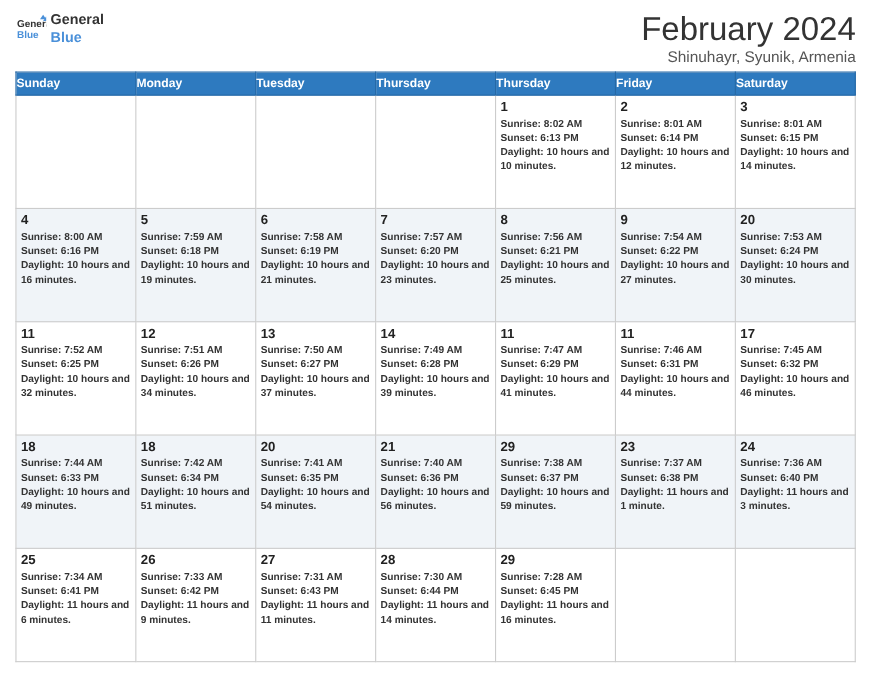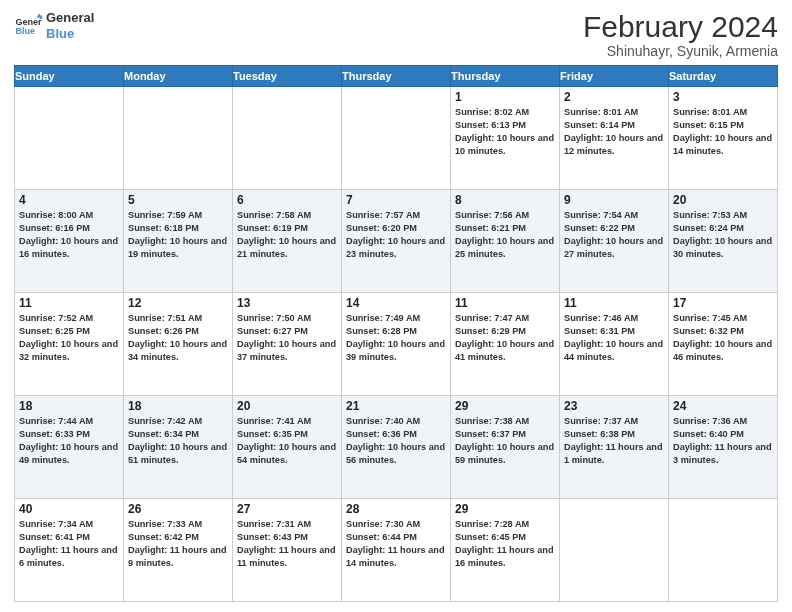--- a/index.html
+++ b/index.html
@@ -229,21 +229,21 @@
             <span class="cell-date">23</span>
             <div class="cell-info">Sunrise: 7:37 AM<br>Sunset: 6:38 PM<br>Daylight: 11 hours and 1 minute.</div>
           </td>
           <td>
             <span class="cell-date">24</span>
             <div class="cell-info">Sunrise: 7:36 AM<br>Sunset: 6:40 PM<br>Daylight: 11 hours and 3 minutes.</div>
           </td>
         </tr>
         <tr>
           <td>
-            <span class="cell-date">40</span>
+            <span class="cell-date">25</span>
             <div class="cell-info">Sunrise: 7:34 AM<br>Sunset: 6:41 PM<br>Daylight: 11 hours and 6 minutes.</div>
           </td>
           <td>
             <span class="cell-date">26</span>
             <div class="cell-info">Sunrise: 7:33 AM<br>Sunset: 6:42 PM<br>Daylight: 11 hours and 9 minutes.</div>
           </td>
           <td>
             <span class="cell-date">27</span>
             <div class="cell-info">Sunrise: 7:31 AM<br>Sunset: 6:43 PM<br>Daylight: 11 hours and 11 minutes.</div>
           </td>

